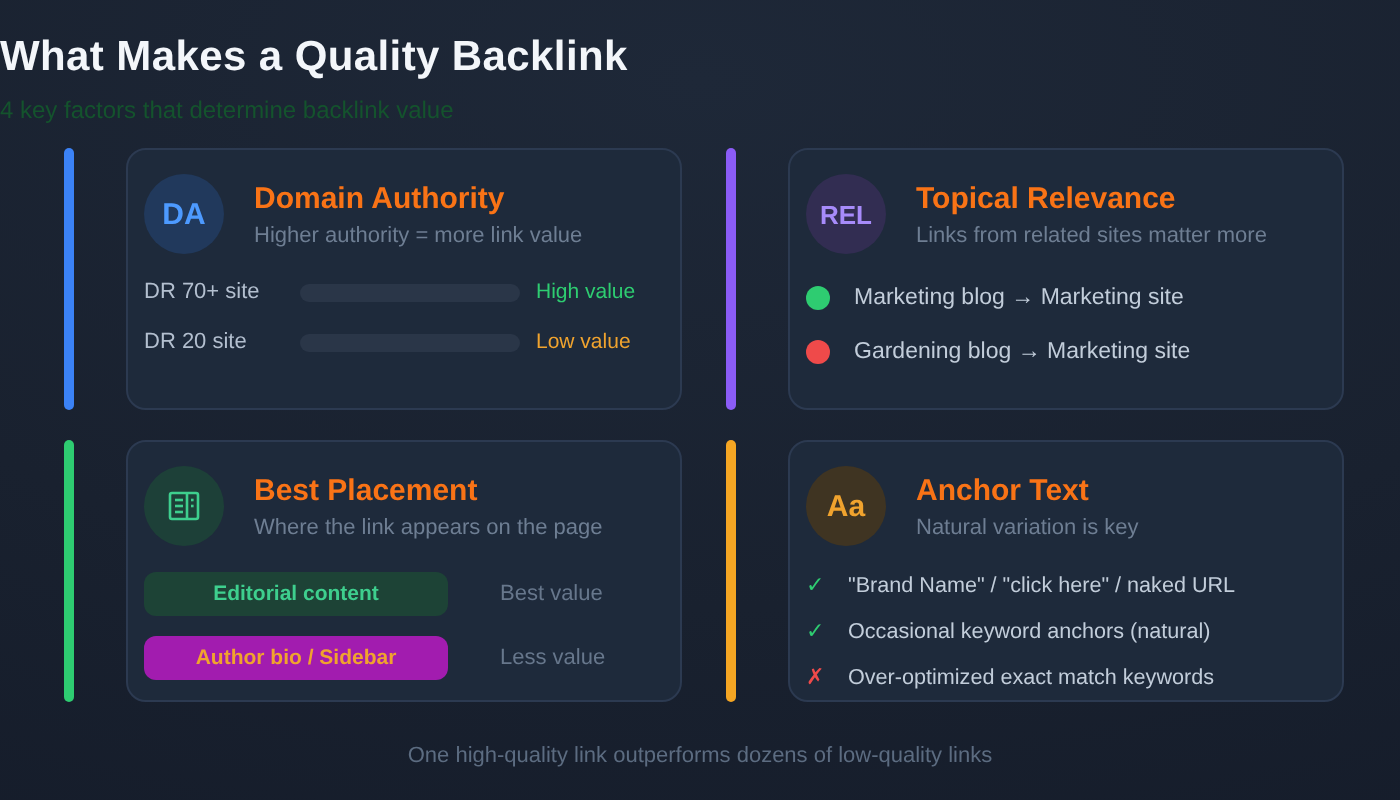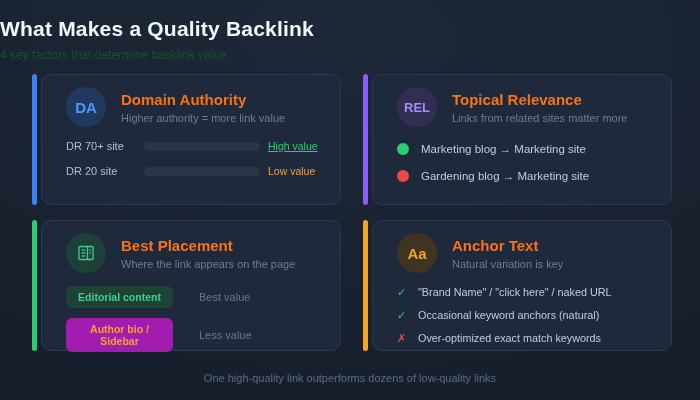--- a/index.html
+++ b/index.html
@@ -25,22 +25,23 @@
   .accent { width: 5px; border-radius: 3px; flex: none; }
   .accent.blue   { background: #3b82f6; }
   .accent.purple { background: #8b5cf6; }
   .accent.green  { background: #2ecc71; }
   .accent.orange { background: #f5a623; }
   .card {
     flex: 1;
     background: #1e2a3b;
     border: 1px solid #2c3a51;
     border-radius: 10px;
-    padding: 12px 16px 10px 24px;
+    padding: 12px 16px 10px 8px;
     min-width: 0;
+    margin-left: 22px;
   }
   .card-head { display: flex; align-items: center; gap: 15px; }
   .badge {
     width: 40px; height: 40px; border-radius: 50%;
     display: flex; align-items: center; justify-content: center;
     font-weight: bold; font-size: 14px; flex: none;
   }
   .badge.da  { background: #21395c; color: #4d9aff; font-size: 15px; }
   .badge.rel { background: #322d52; color: #a78bfa; font-size: 13px; }
   .badge.lp  { background: #1d4038; }
@@ -58,21 +59,21 @@
 
   
   .rel-items { margin-top: 16px; display: flex; flex-direction: column; gap: 15px; text-align: right; }
   .rel-row { display: flex; align-items: center; gap: 12px; font-size: 11.5px; color: #c2cdda; }
   .dot { width: 12px; height: 12px; border-radius: 50%; flex: none; }
 
   
   .pill-rows { margin-top: 13px; display: flex; flex-direction: column; gap: 10px; }
   .pill-row { display: flex; align-items: center; gap: 26px; }
   .pill {
-    width: 107px; text-align: center; padding: 5px 4px;
+    width: 152px; text-align: center; padding: 5px 4px;
     border-radius: 6px; font-size: 10.5px; font-weight: bold; flex: none;
   }
   .pill.editorial { background: #1d4336; color: #3ecf8e; }
   .pill.authorbio { background: #a21caf; color: #f0a32e; }
   .pill-note { font-size: 11px; color: #67778c; }
 
   
   .check-items { margin-top: 13px; display: flex; flex-direction: column; gap: 10px; }
   .check-row { display: flex; align-items: baseline; gap: 9px; font-size: 10.8px; color: #c2cdda; }
   .mark { width: 12px; flex: none; font-size: 11px; }
@@ -104,21 +105,21 @@
           <div class="card-title">Domain Authority</div>
           <div class="card-sub">Higher authority = more link value</div>
         </div>
       </div>
       <div class="bars">
         <div class="bar-row">
           <span class="bar-label">DR 70+ site</span>
           <span class="bar-track">
             <span class="bar-fill" style="width: 88%; background: rgb(59, 130, 246);"></span>
           </span>
-          <span class="bar-value" style="color: rgb(46, 204, 113); text-decoration: underline;">High value</span>
+          <span class="bar-value" style="color: rgb(46, 204, 113);">High value</span>
         </div>
         <div class="bar-row">
           <span class="bar-label">DR 20 site</span>
           <span class="bar-track">
             <span class="bar-fill" style="width: 26%; background: rgb(245, 166, 35);"></span>
           </span>
           <span class="bar-value" style="color: rgb(240, 163, 46);">Low value</span>
         </div>
       </div>
     </div>

